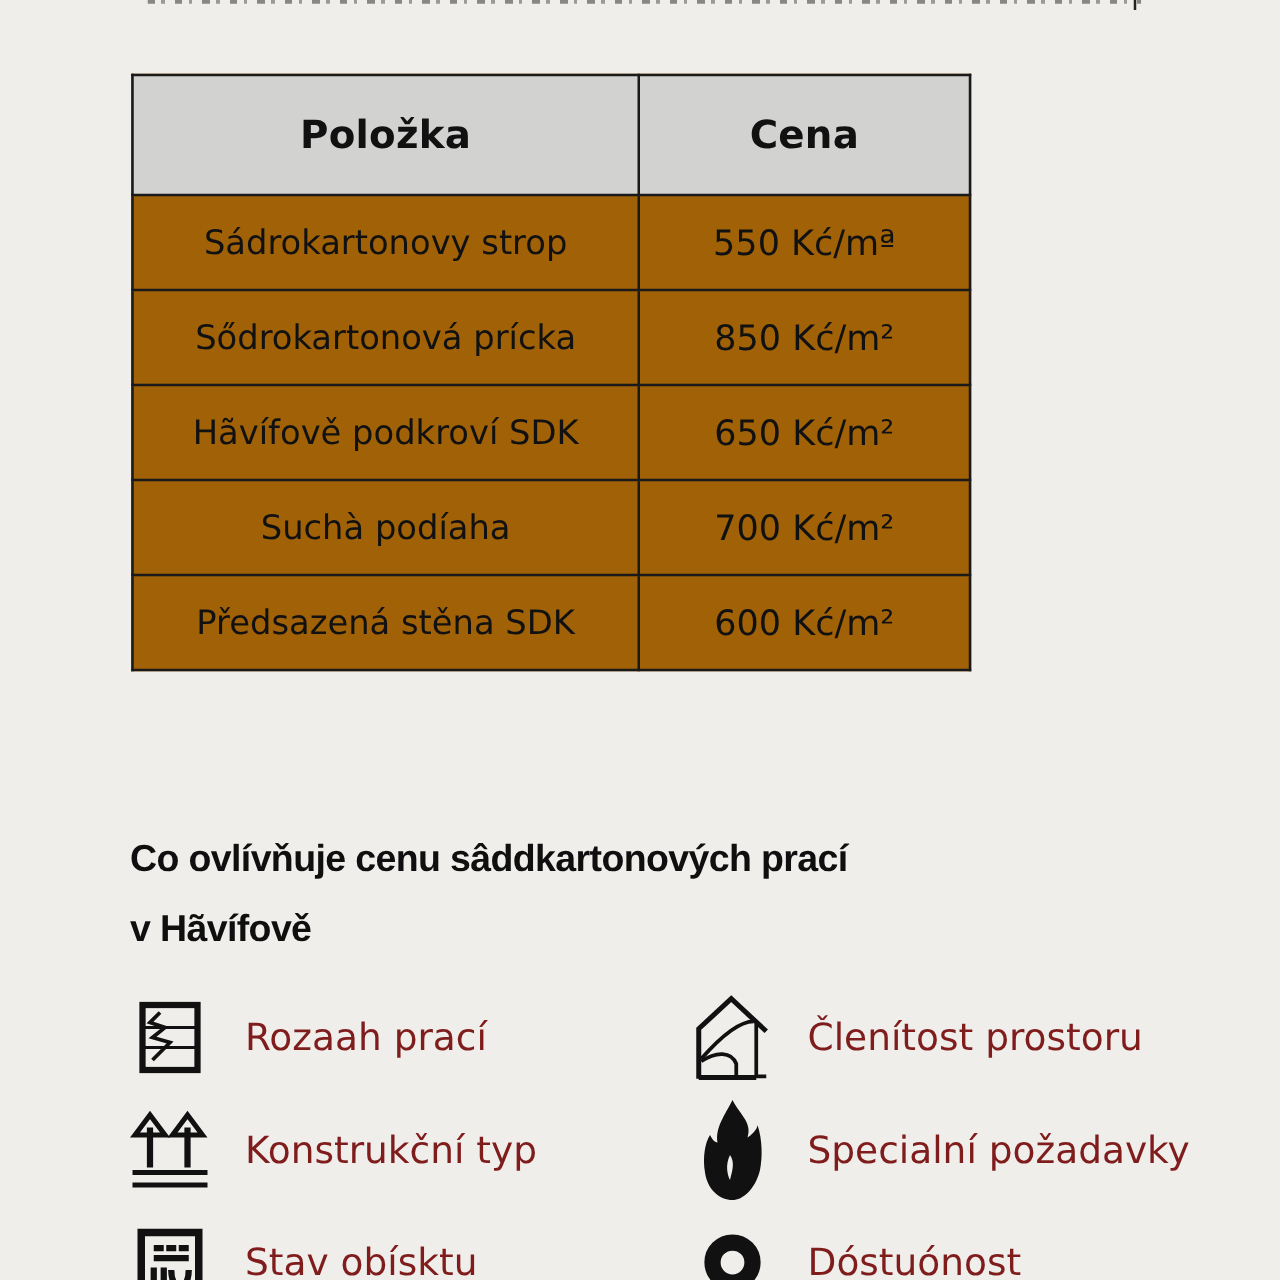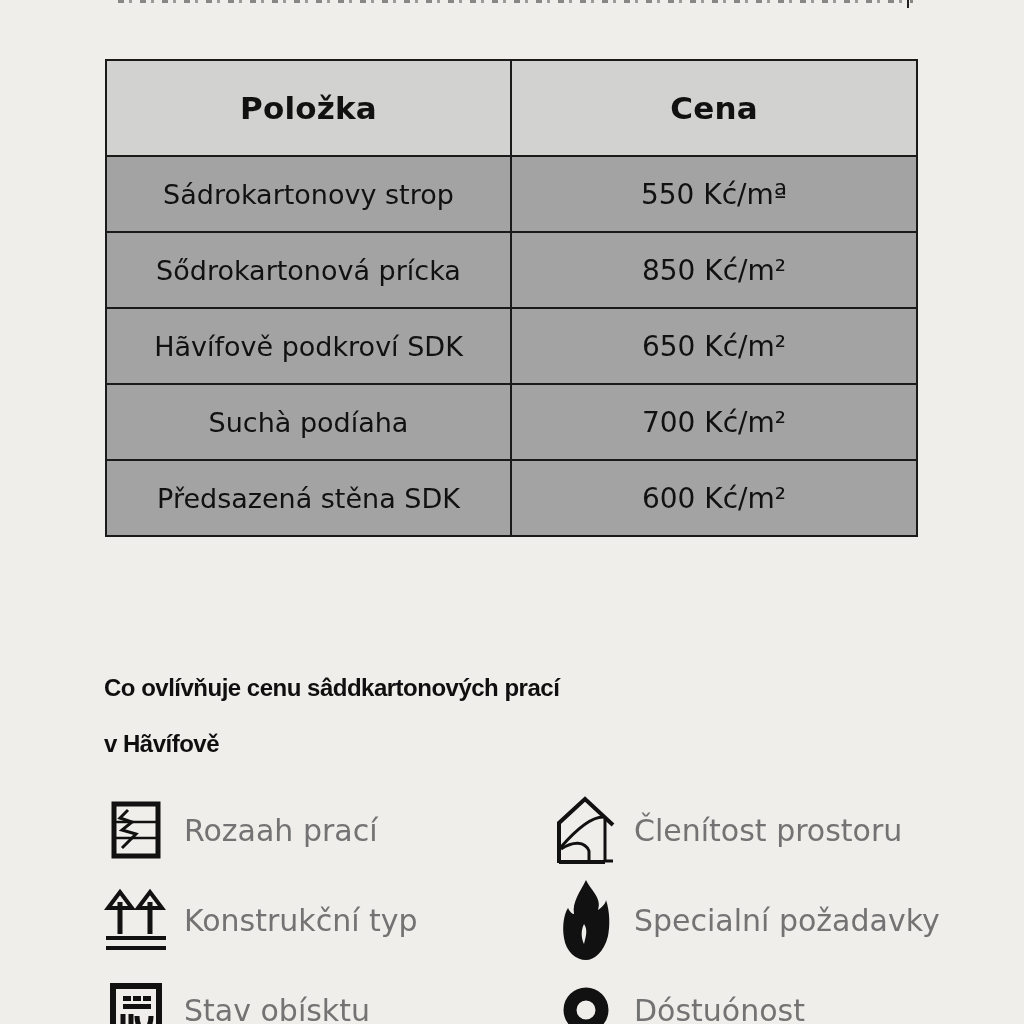--- a/index.html
+++ b/index.html
@@ -34,23 +34,23 @@
       right: 4px;
       top: 0;
       width: 2px;
       height: 22px;
       background: #222;
     }
     table.price-table {
       position: absolute;
       left: 105px;
       top: 59px;
-      width: 813px;
+      width: 672px;
       border-collapse: collapse;
-      background: #a3a3a3;
+      background: #a16207;
     }
     table.price-table th,
     table.price-table td {
       border: 2px solid #1a1a1a;
       text-align: center;
       vertical-align: middle;
       padding: 0;
     }
     table.price-table th {
       background: #d2d2d1;
@@ -70,21 +70,21 @@
     .italic { font-style: italic; }
 
     h2.section-title {
       position: absolute;
       left: 104px;
       top: 660px;
       width: 860px;
       margin: 0;
       font-family: "Liberation Sans", sans-serif;
       font-weight: bold;
-      font-size: 24px;
+      font-size: 30px;
       line-height: 56px;
       letter-spacing: -0.5px;
       color: #0f0f0f;
     }
 
     .factors {
       position: absolute;
       left: 104px;
       top: 790px;
       width: 880px;
@@ -96,23 +96,23 @@
       height: 80px;
     }
     .factor .icon {
       width: 64px;
       height: 64px;
       display: flex;
       align-items: center;
       justify-content: center;
     }
     .factor .label {
-      margin-left: 16px;
+      margin-left: 28px;
       font-size: 30px;
-      color: #737373;
+      color: #7f1d1d;
       white-space: nowrap;
     }
     .factor.left { left: 0; }
     .factor.right { left: 450px; }
     .factor.r0 { top: 0; }
     .factor.r1 { top: 90px; }
     .factor.r2 { top: 180px; }
   </style>
 </head>
 <body>

